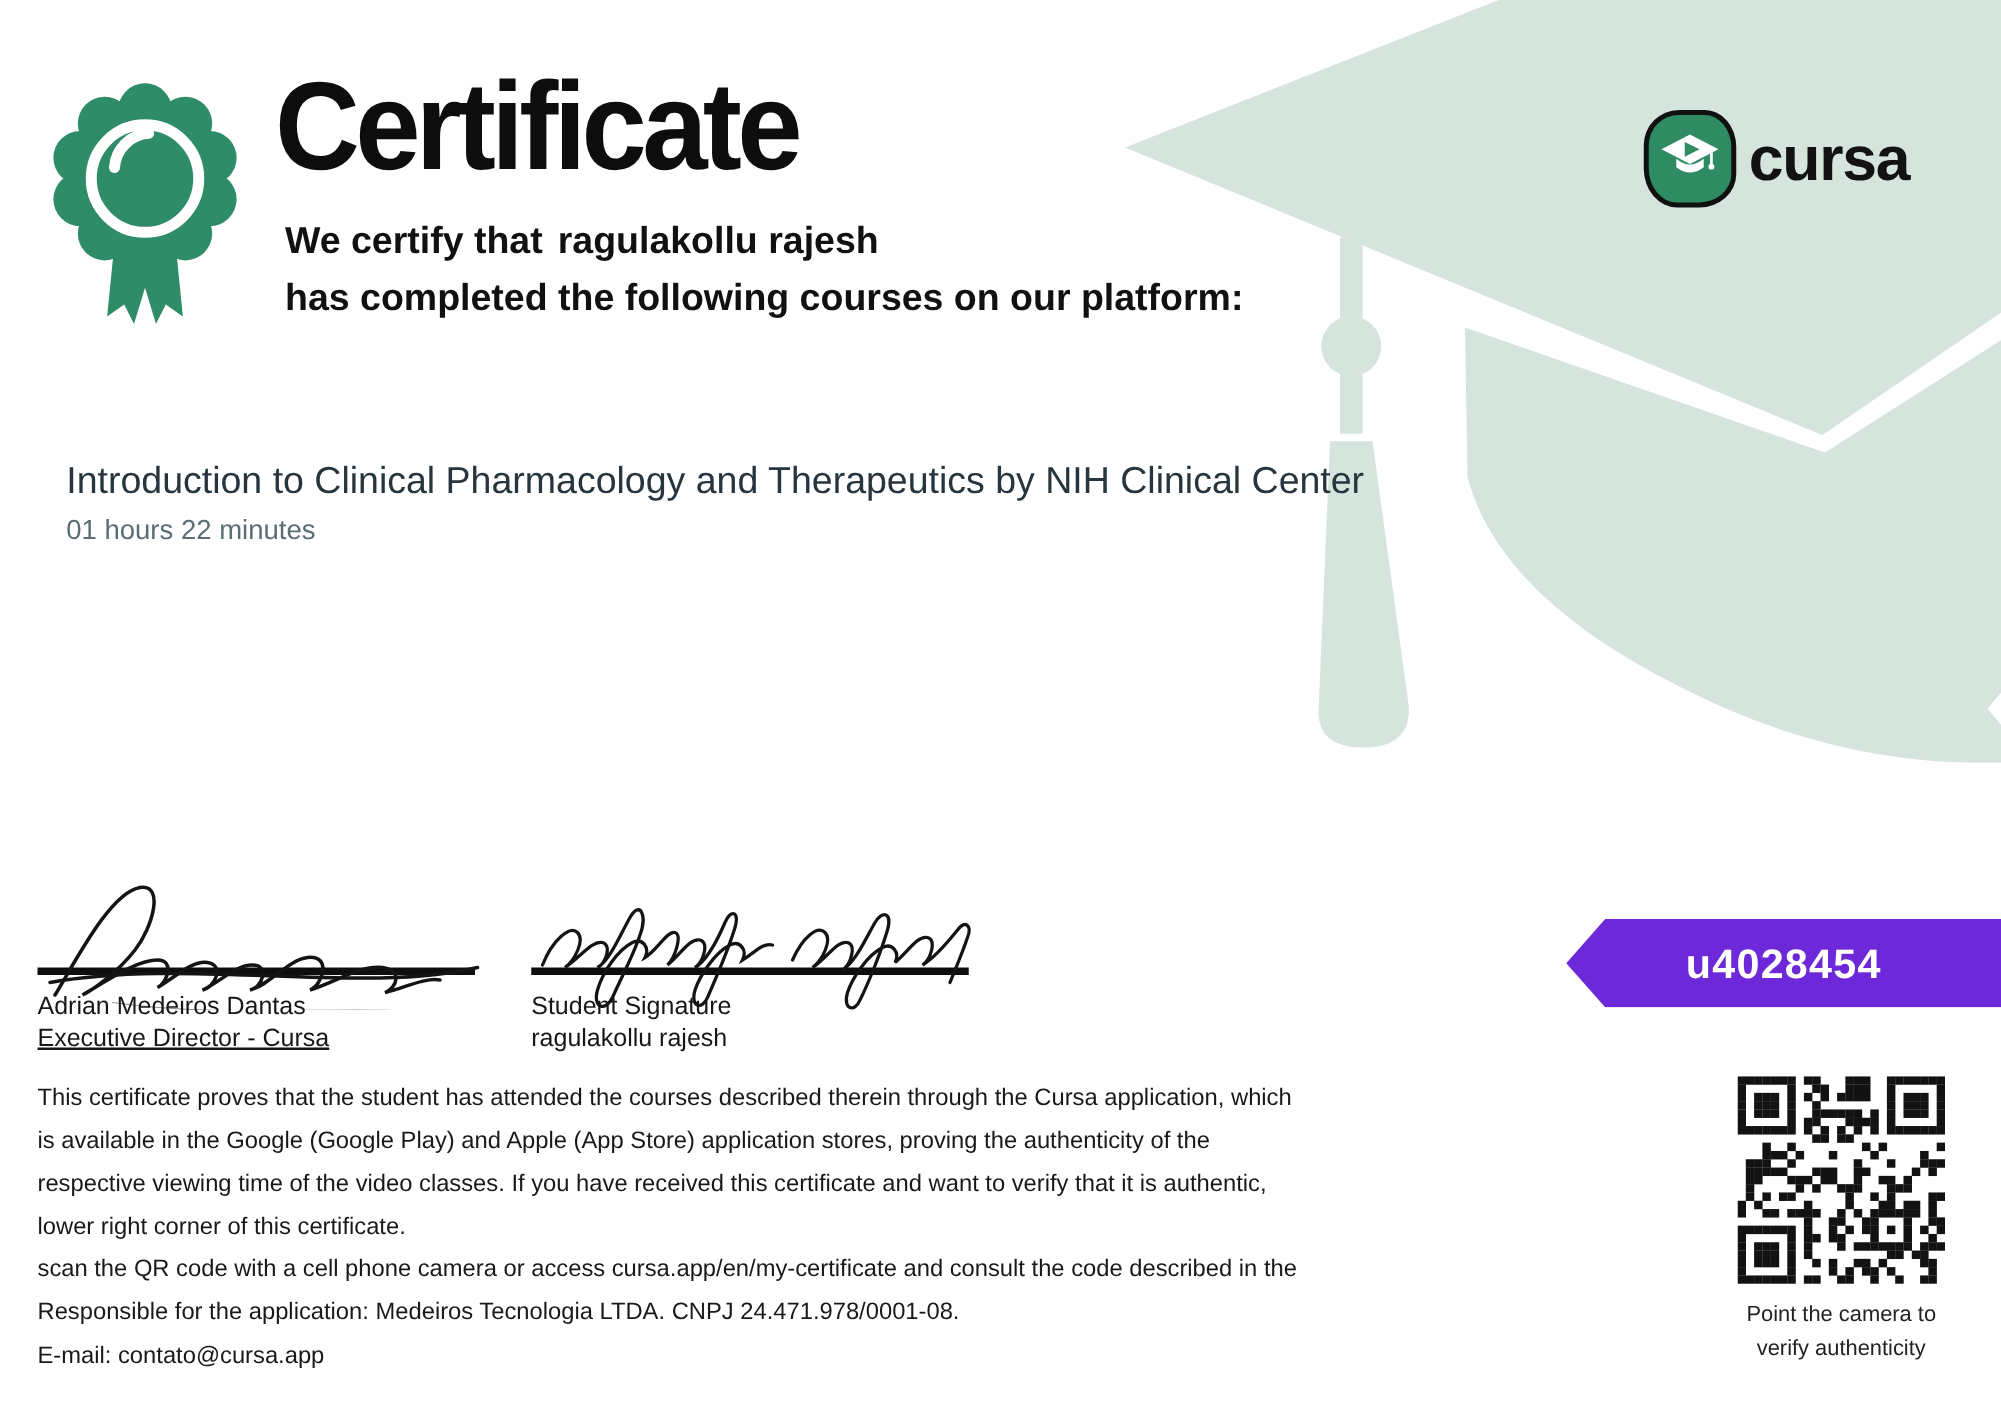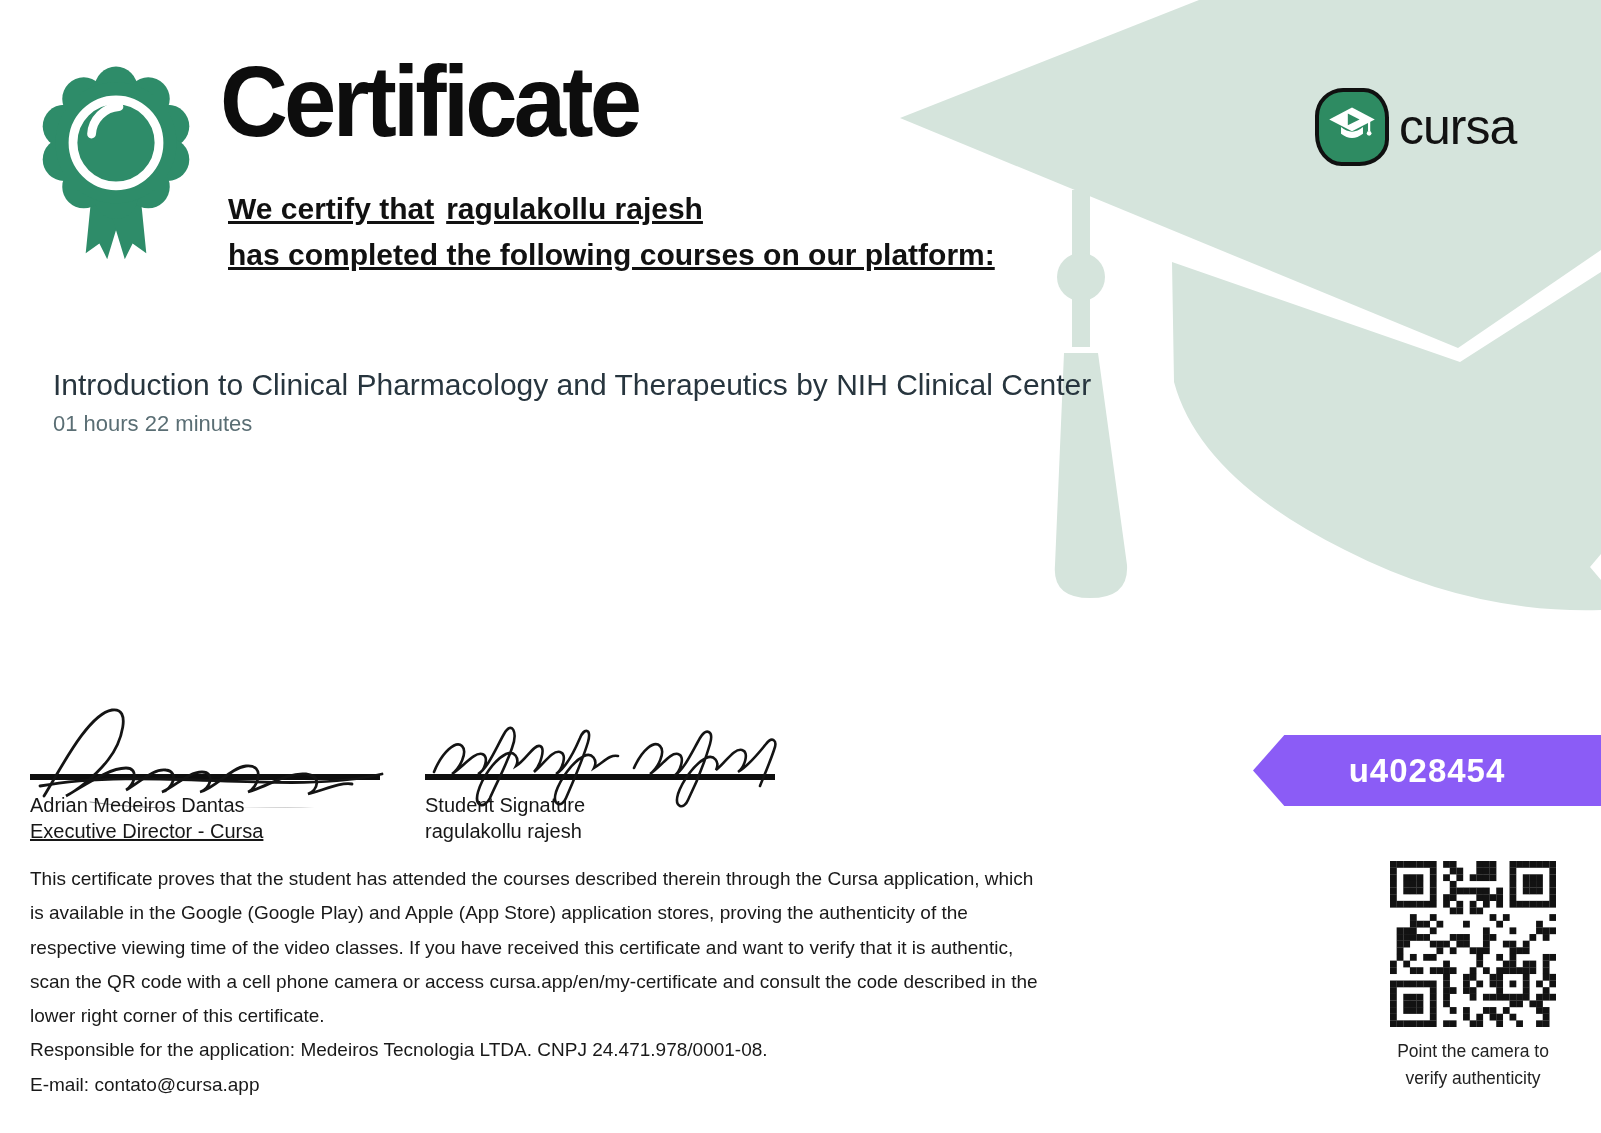--- a/index.html
+++ b/index.html
@@ -6,48 +6,48 @@
   .page{position:relative;width:1601px;height:1133px;background:#ffffff;overflow:hidden;
         font-family:"Liberation Sans",sans-serif;margin:0 auto;}
   .wm{position:absolute;left:0;top:0;z-index:0;}
   .content{position:absolute;left:0;top:0;width:100%;height:100%;z-index:2;}
 
   .medal{position:absolute;left:42px;top:50px;}
 
   .cert-title{position:absolute;left:220px;top:44px;font-size:100px;font-weight:900;
               letter-spacing:-4px;color:#0d0d0d;transform:scaleX(.94);transform-origin:left top;
               white-space:nowrap;}
-  .intro{position:absolute;left:228px;top:186px;font-size:30px;font-weight:700;color:#111;
-         line-height:46px;white-space:nowrap;text-decoration:underline;}
+  .intro{position:absolute;left:228px;top:170px;font-size:30px;font-weight:700;color:#111;
+         line-height:46px;white-space:nowrap;}
   .intro .name{margin-left:12px;}
 
   .logo{position:absolute;left:1315px;top:88px;display:flex;align-items:center;}
   .logo-badge{width:66px;height:70px;background:#2e8b62;border:4px solid #101010;
               border-radius:38% 34% 40% 36% / 36% 38% 34% 40%;display:flex;align-items:center;justify-content:center;}
-  .logo-word{font-size:50px;font-weight:400;letter-spacing:-1px;color:#121212;margin-left:10px;}
+  .logo-word{font-size:50px;font-weight:700;letter-spacing:-1px;color:#121212;margin-left:10px;}
 
   .course{position:absolute;left:53px;white-space:nowrap;}
   .course .c-title{font-size:30px;color:#27353e;}
   .course .c-details{font-size:22px;color:#5a6e74;margin-top:9px;}
   .course.one{top:368px;}
   .course.two{top:475px;}
 
   .sig-line{position:absolute;height:6px;background:#0e0e0e;z-index:1;}
   .sig-line.left{left:30px;top:774px;width:350px;}
   .sig-line.right{left:425px;top:774px;width:350px;}
   .sig-svg{position:absolute;z-index:2;}
   .sig-svg.left{left:30px;top:698px;}
   .sig-svg.right{left:422px;top:688px;}
   .sig-label{position:absolute;font-size:20px;color:#171717;line-height:26px;white-space:nowrap;text-align:right;}
   .sig-label.l1{left:30px;top:792px;}
   .sig-label.l2{left:30px;top:818px;text-decoration:underline;}
   .sig-label.r1{left:425px;top:792px;}
   .sig-label.r2{left:425px;top:818px;}
 
-  .ribbon{position:absolute;left:1253px;top:735px;width:348px;height:71px;background:#8b5cf6;
+  .ribbon{position:absolute;left:1253px;top:735px;width:348px;height:71px;background:#6d28d9;
           clip-path:polygon(0% 50%,9% 0%,100% 0%,100% 100%,9% 100%);
           display:flex;align-items:center;justify-content:center;}
   .ribbon .code{color:#ffffff;font-size:33px;font-weight:700;letter-spacing:1px;}
   .ribbon-notch{position:absolute;right:0;top:50%;transform:translateY(-50%);width:0;height:0;
           border-top:13px solid transparent;border-bottom:13px solid transparent;border-right:11px solid #ffffff;z-index:3;}
 
   .paragraph{position:absolute;left:30px;top:862px;font-size:19px;line-height:34.3px;
              color:#191919;white-space:nowrap;}
 
   .qr{position:absolute;left:1390px;top:861px;width:166px;height:166px;}
@@ -135,22 +135,22 @@
 
     <div class="ribbon">
       <span class="code">u4028454</span>
     </div>
     <div class="ribbon-notch"></div>
 
     <div class="paragraph">
       <div>This certificate proves that the student has attended the courses described therein through the Cursa application, which</div>
       <div>is available in the Google (Google Play) and Apple (App Store) application stores, proving the authenticity of the</div>
       <div>respective viewing time of the video classes. If you have received this certificate and want to verify that it is authentic,</div>
+      <div>lower right corner of this certificate.</div>
       <div>scan the QR code with a cell phone camera or access cursa.app/en/my-certificate and consult the code described in the</div>
-      <div>lower right corner of this certificate.</div>
       <div>Responsible for the application: Medeiros Tecnologia LTDA. CNPJ 24.471.978/0001-08.</div>
       <div>E-mail: contato@cursa.app</div>
     </div>
 
     <div class="qr" id="qr"><svg xmlns="http://www.w3.org/2000/svg" width="166" height="166" viewBox="0 0 166 166">
           <rect width="166" height="166" fill="#fff"></rect>
           <rect x="0.00" y="0.00" width="6.79" height="6.79" fill="#121212"></rect>
           <rect x="6.64" y="0.00" width="6.79" height="6.79" fill="#121212"></rect>
           <rect x="13.28" y="0.00" width="6.79" height="6.79" fill="#121212"></rect>
           <rect x="19.92" y="0.00" width="6.79" height="6.79" fill="#121212"></rect>

